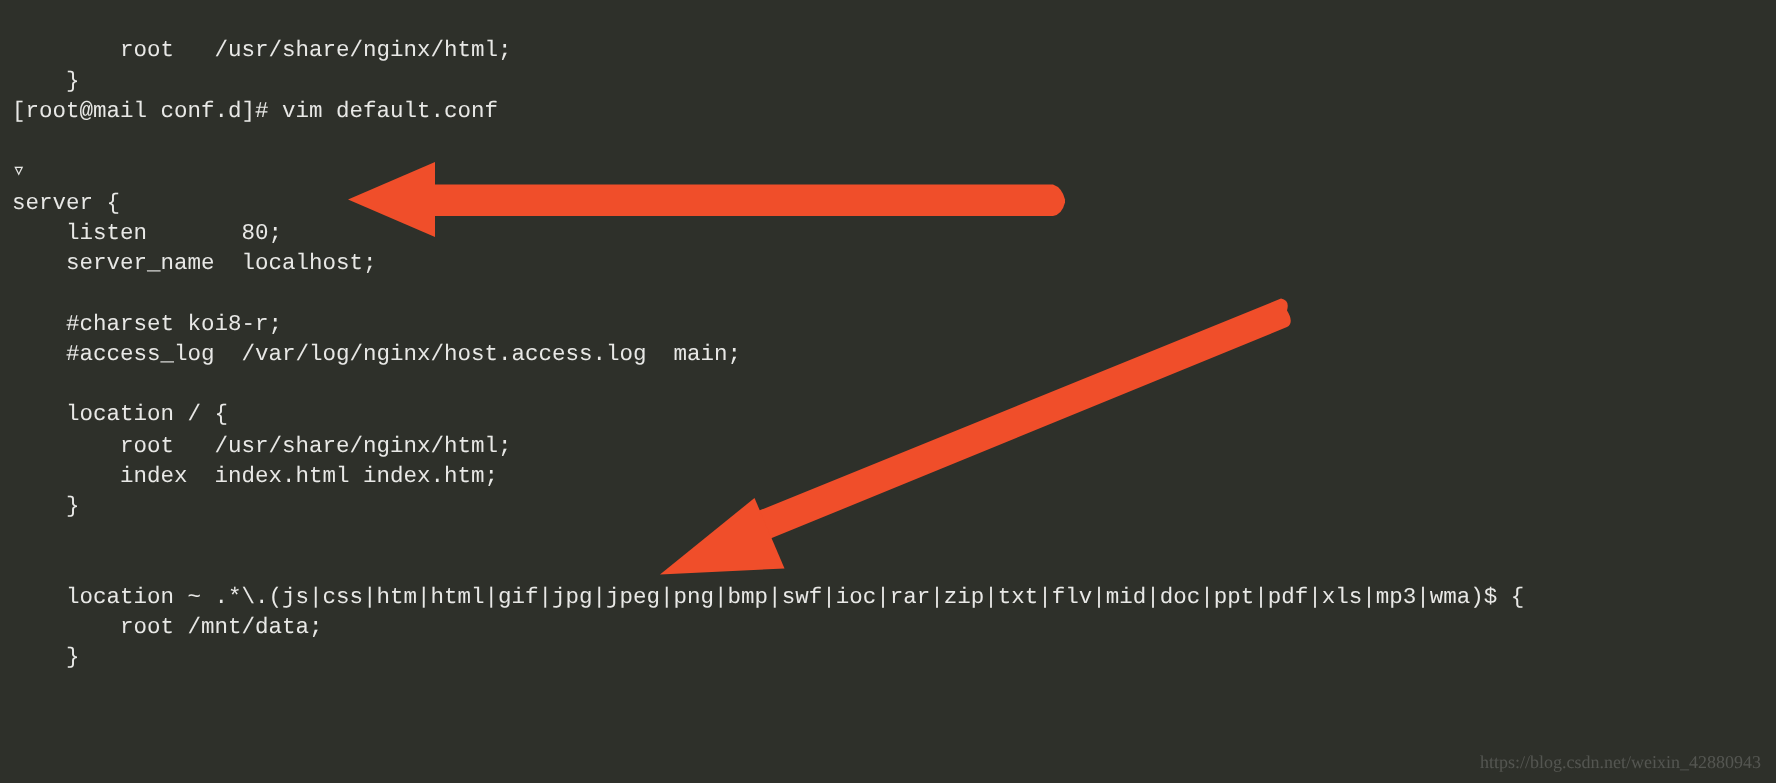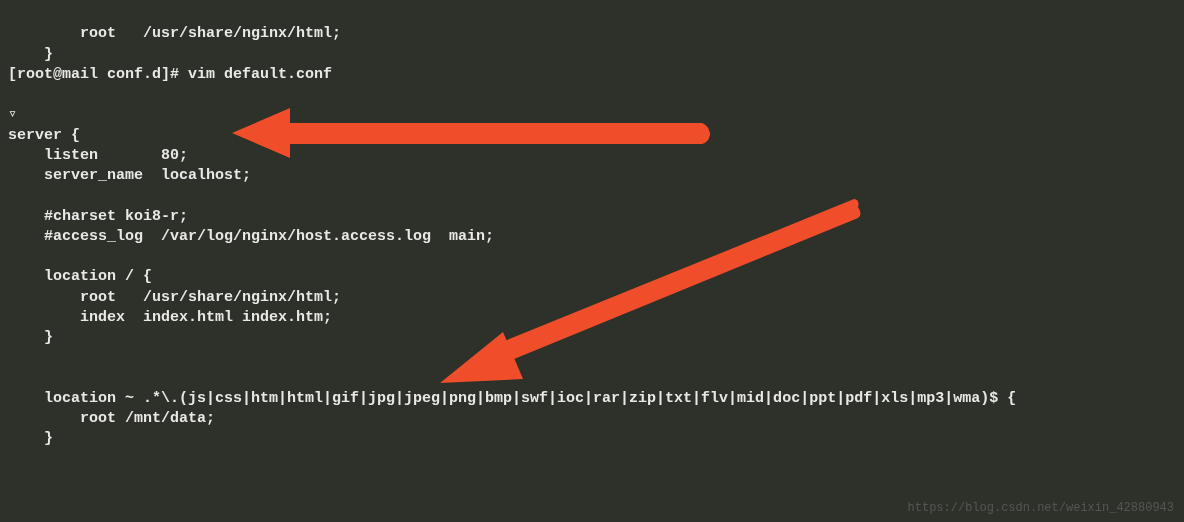--- a/index.html
+++ b/index.html
@@ -14,37 +14,37 @@
       font-family: 'Menlo', 'Monaco', 'Courier New', monospace;
       font-size: 15px;
       color: #e8e8e6;
       position: relative;
       overflow: hidden;
       line-height: 1.35;
       padding: 4px 8px;
     }
     .terminal {
       white-space: pre;
-      font-weight: 700;
+      font-weight: 400;
     }
     .arrow-container {
       position: absolute;
       top: 0;
       left: 0;
       width: 1184px;
       height: 522px;
       pointer-events: none;
     }
     .watermark {
       position: absolute;
       bottom: 6px;
       right: 10px;
       color: rgba(200,200,200,0.25);
       font-size: 12px;
-      font-family: Liberation Mono, monospace;
+      font-family: Liberation Serif, serif;
     }
   </style>
 </head>
 <body>
 
 <div class="terminal">
 <span>        root   /usr/share/nginx/html;</span>
 <span>    }</span>
 <span>[root@mail conf.d]# vim default.conf</span>
 <span></span>

